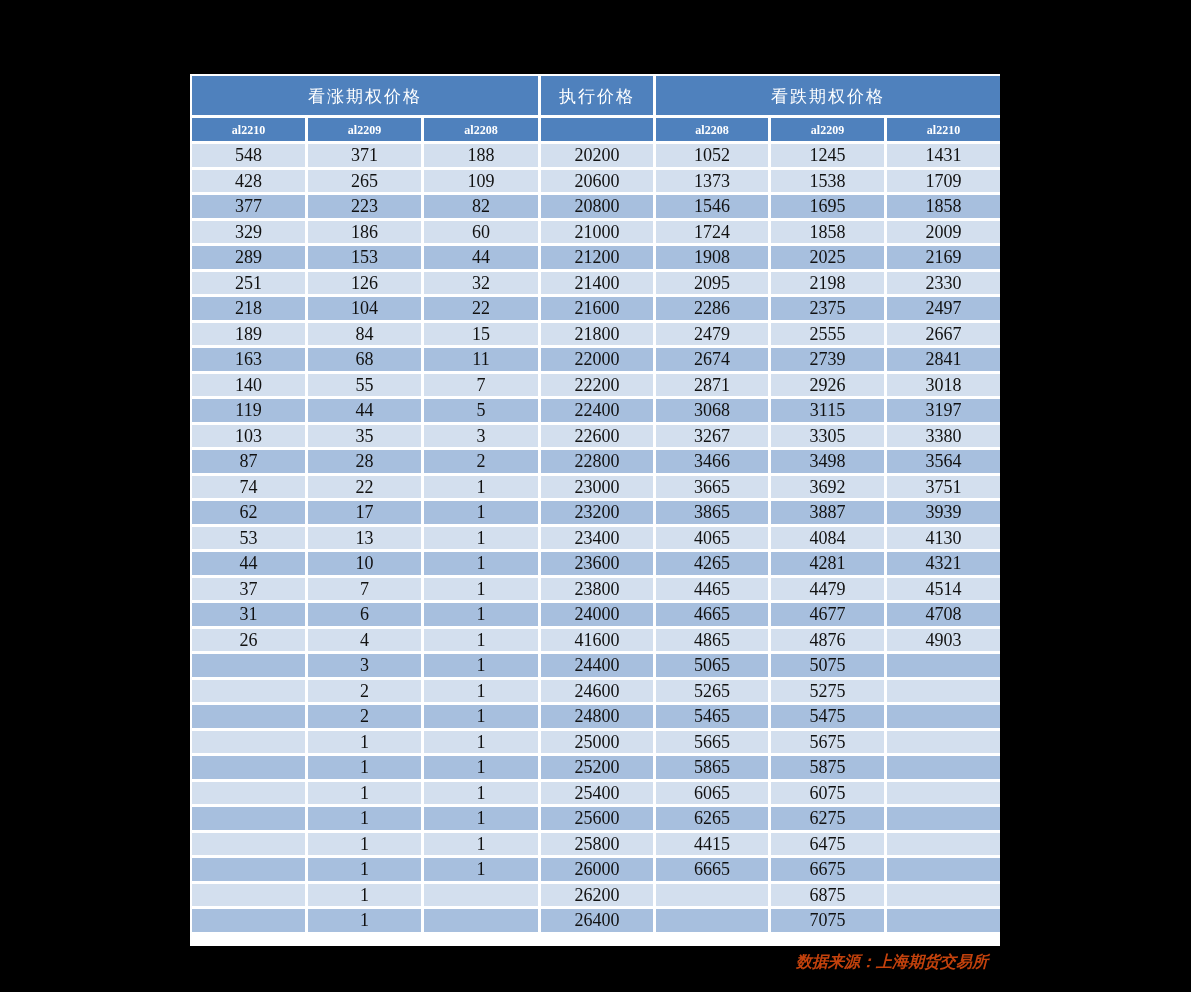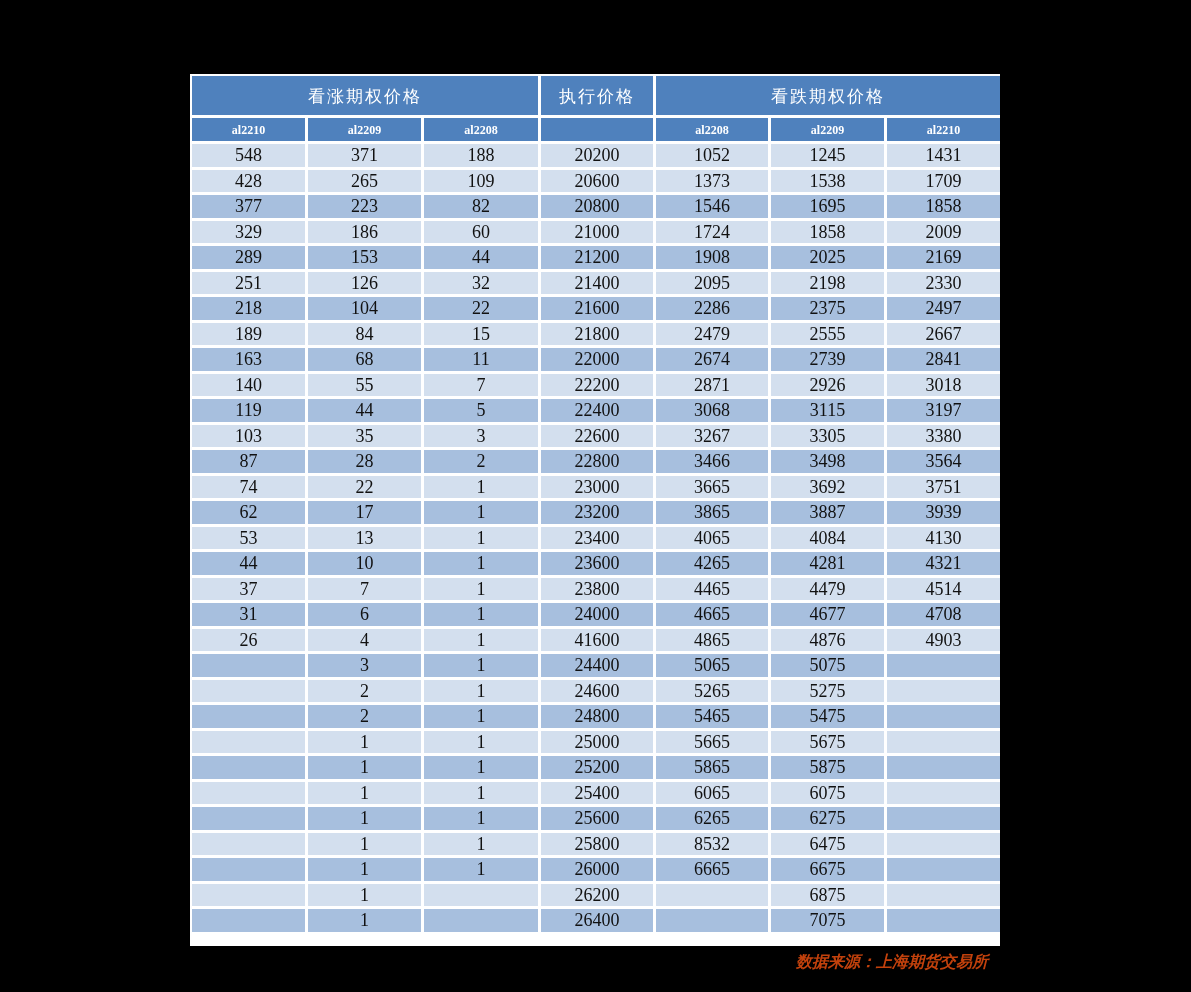--- a/index.html
+++ b/index.html
@@ -317,21 +317,21 @@
           <td class="strike">25600</td>
           <td>6265</td>
           <td>6275</td>
           <td></td>
         </tr>
         <tr class="row light">
           <td></td>
           <td>1</td>
           <td>1</td>
           <td class="strike">25800</td>
-          <td>8532</td>
+          <td>4415</td>
           <td>6475</td>
           <td></td>
         </tr>
         <tr class="row dark">
           <td></td>
           <td>1</td>
           <td>1</td>
           <td class="strike">26000</td>
           <td>6665</td>
           <td>6675</td>

